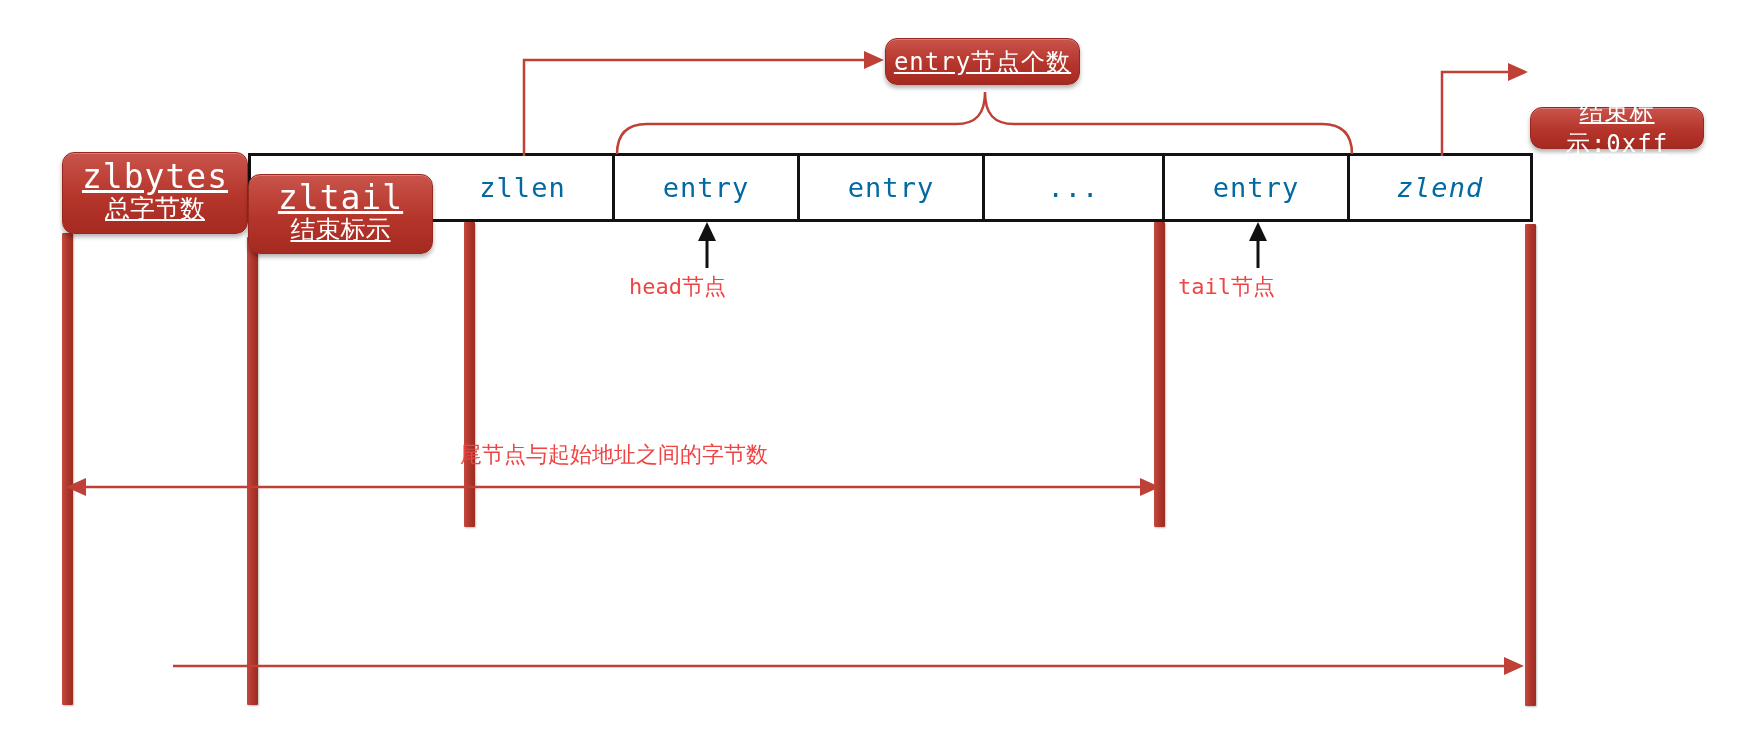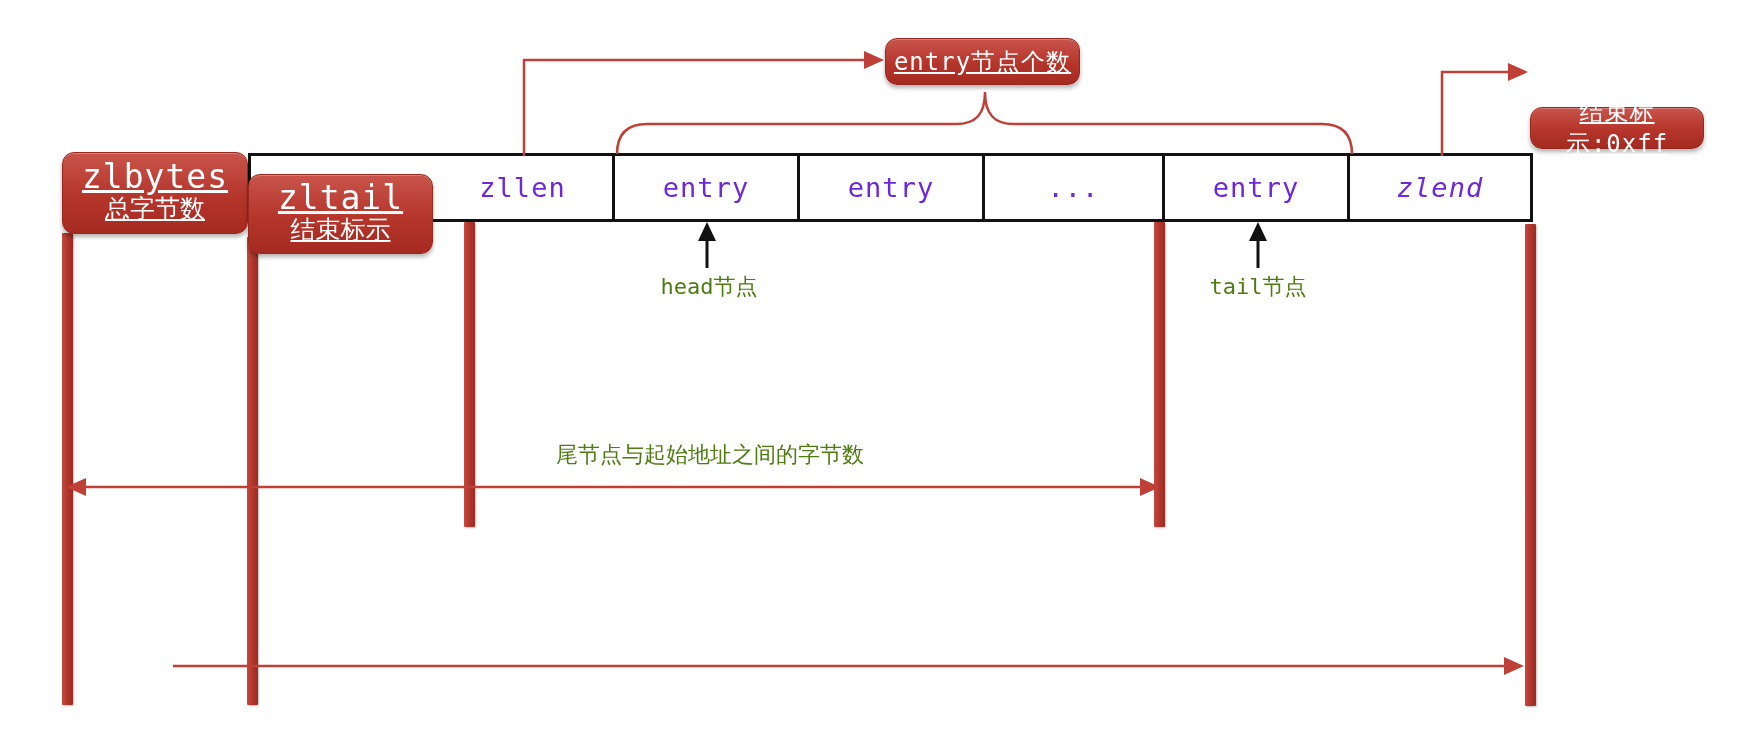--- a/index.html
+++ b/index.html
@@ -8,21 +8,21 @@
     font-family:"DejaVu Sans Mono","DejaVu Sans",sans-serif;
   }
   
   .ziplist-table{
     position:absolute;left:248px;top:153px;width:1285px;height:69px;
     border:3px solid #121212;box-sizing:border-box;display:flex;background:#fff;
   }
   .cell{
     box-sizing:border-box;border-right:3px solid #121212;
     display:flex;align-items:center;justify-content:center;
-    font-size:27px;color:#6d28d9;letter-spacing:1px;white-space:nowrap;
+    font-size:27px;color:#0369a1;letter-spacing:1px;white-space:nowrap;
   }
   .cell:last-child{border-right:none;}
   .cell.hidden-cell{border-right:none;}
   
   .red-box{
     position:absolute;box-sizing:border-box;border-radius:12px;
     background:linear-gradient(180deg,#c9544b 0%,#b5352b 55%,#a52a20 100%);
     border:1px solid #97291f;
     box-shadow:0 3px 4px rgba(0,0,0,0.30), inset 0 1px 0 rgba(255,255,255,0.25);
     color:#ffffff;display:flex;flex-direction:column;align-items:center;justify-content:center;
@@ -32,22 +32,22 @@
   .red-box .l2{font-size:25px;line-height:32px;font-family:"DejaVu Sans",sans-serif;}
   .red-box.callout{flex-direction:row;font-size:24px;letter-spacing:1px;}
   
   .bar{
     position:absolute;width:11px;z-index:2;border-radius:1px;
     background:linear-gradient(90deg,#c4493f 0%,#ae352b 55%,#9c2b22 100%);
     box-shadow:1px 1px 2px rgba(0,0,0,0.25);
   }
   
   .note{
-    position:absolute;color:#4d7c0f;font-size:22px;white-space:nowrap;
-    text-align:center;z-index:3;
+    position:absolute;color:#ef4444;font-size:22px;white-space:nowrap;
+    z-index:3;
   }
   svg.overlay{position:absolute;left:0;top:0;z-index:5;}
 </style>
 </head>
 <body>
 
 <div class="stage">
 
   <div class="ziplist-table">
     <div class="cell hidden-cell" style="width:182px;"></div>

